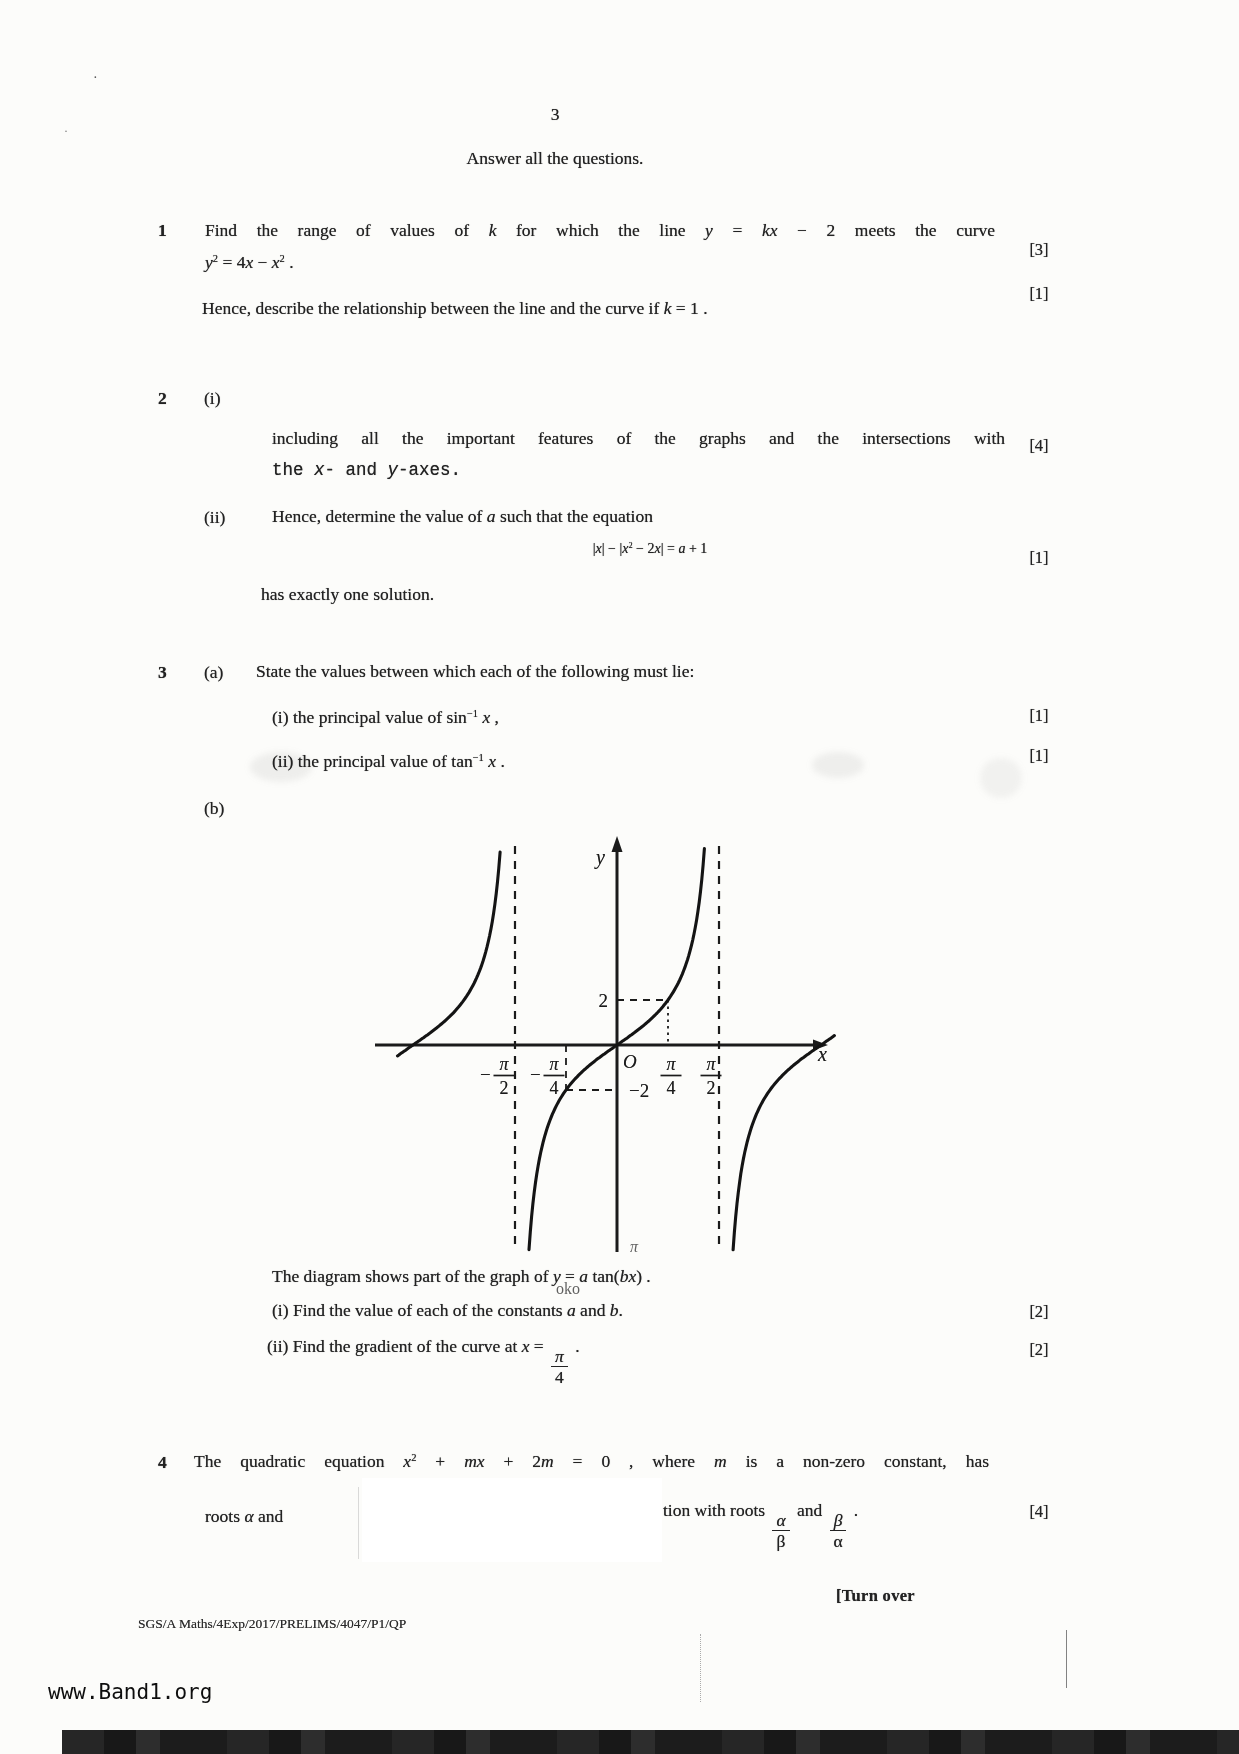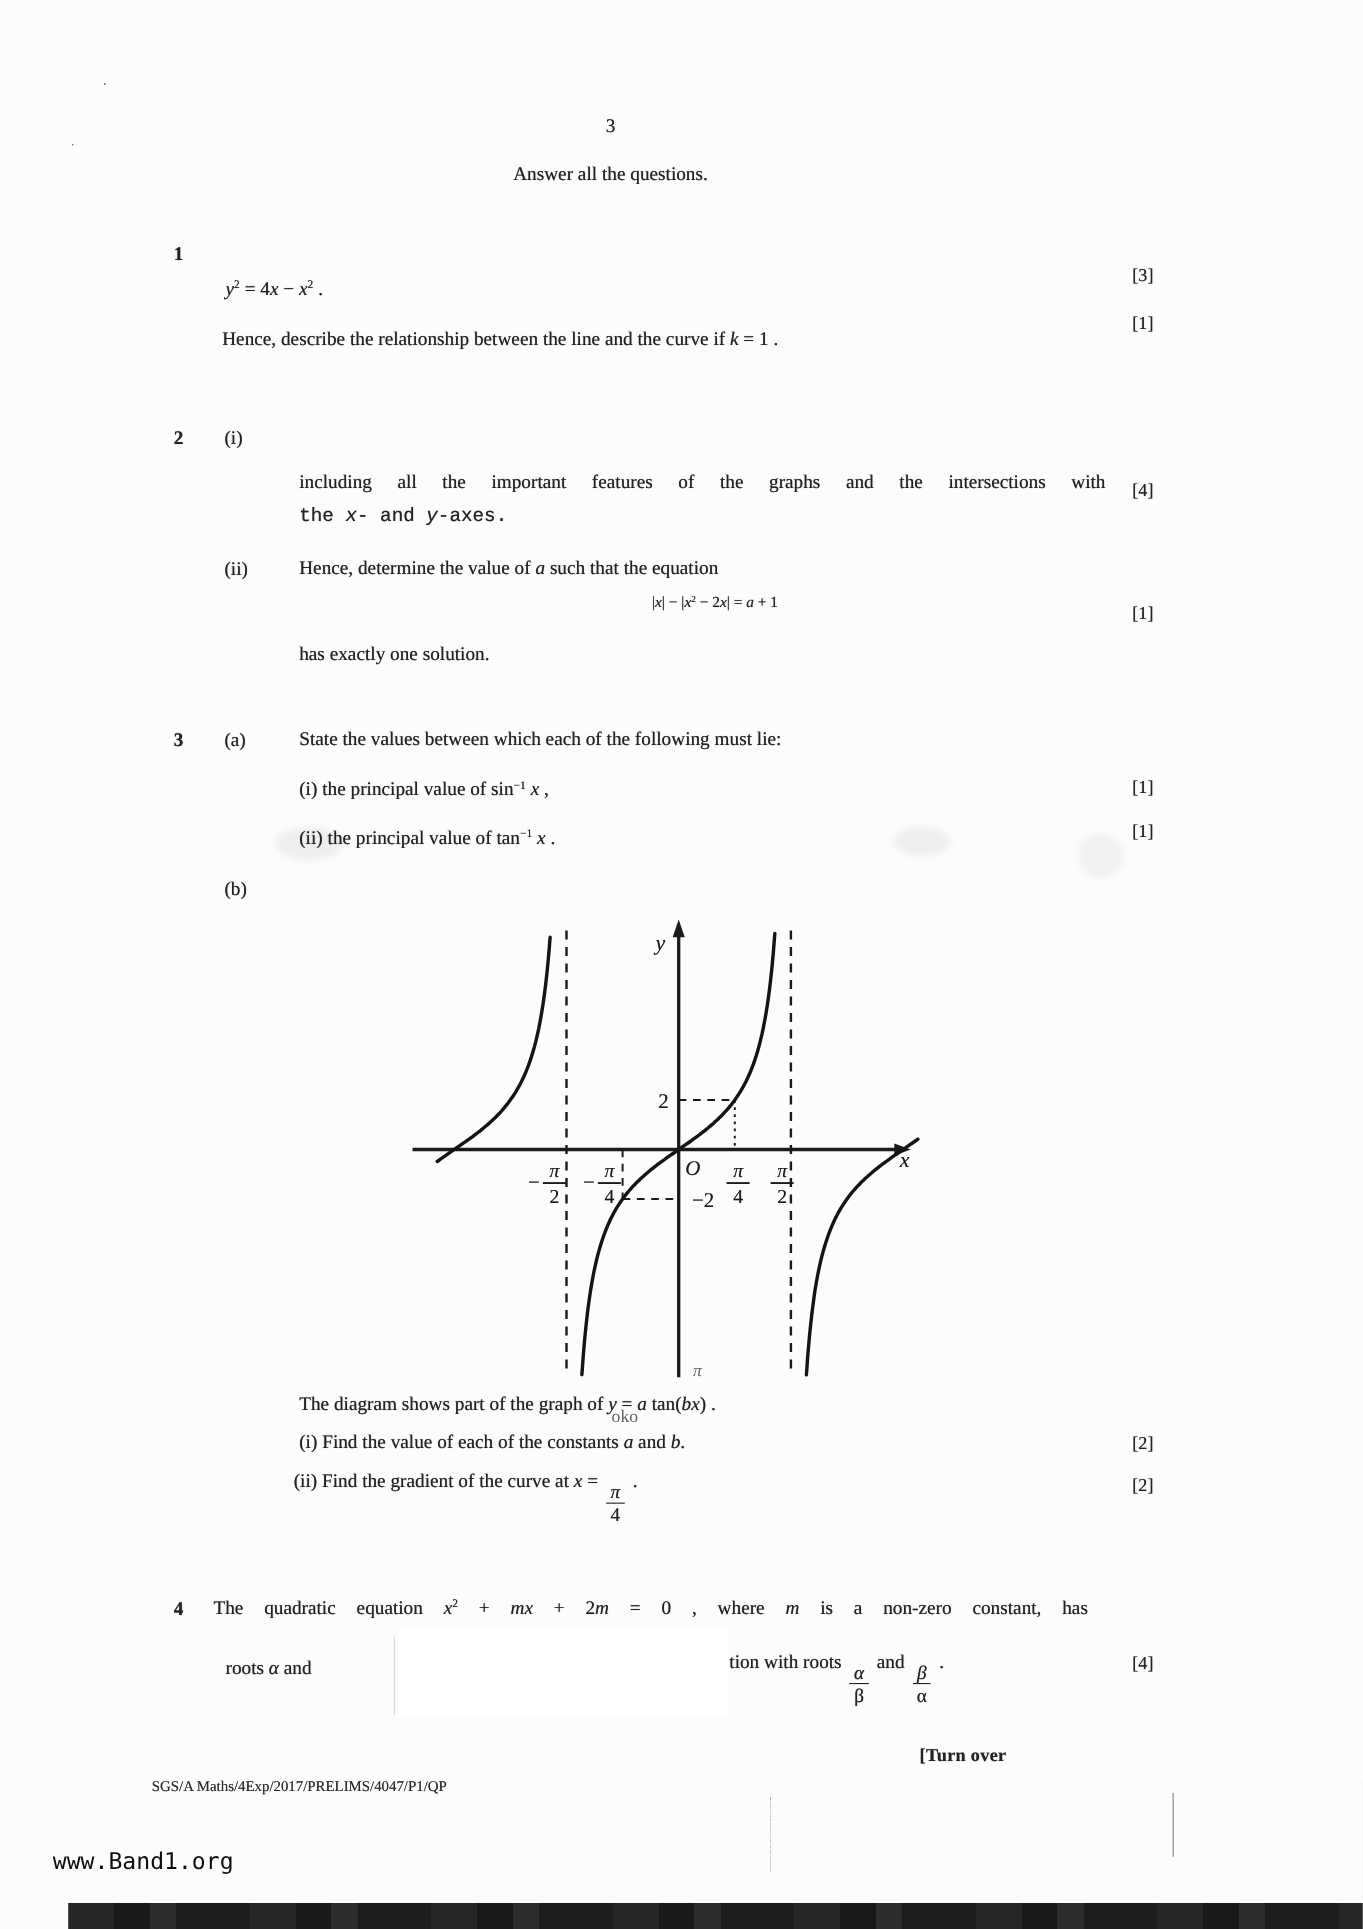--- a/index.html
+++ b/index.html
@@ -36,40 +36,41 @@
   <div class="smudge" style="left:250px;top:752px;width:62px;height:30px;background:rgba(120,120,120,.10);"></div>
   <div class="smudge" style="left:812px;top:752px;width:52px;height:26px;background:rgba(120,120,120,.10);"></div>
   <div class="smudge" style="left:980px;top:758px;width:42px;height:40px;background:rgba(120,120,120,.08);"></div>
   <div class="abs" style="left:93px;top:70px;font-size:14px;color:#555;">·</div>
   <div class="abs" style="left:64px;top:124px;font-size:12px;color:#777;">·</div>
 
   <div class="abs txt center" style="left:0;top:104px;width:1110px;">3</div>
   <div class="abs txt center" style="left:0;top:148px;width:1110px;">Answer all the questions.</div>
 
   <div class="abs qnum" style="left:158px;top:220px;">1</div>
+  <div class="abs txt just" style="left:205px;top:220px;width:790px;"><span>Find the range of values of </span><span class="v">k</span><span> for which the line </span><span class="v">y</span><span> = </span><span class="v">kx</span><span> − 2 meets the curve</span></div>
   <div class="abs txt" style="left:205px;top:252px;"><span class="v">y</span><span class="sup">2</span><span> = 4</span><span class="v">x</span><span> − </span><span class="v">x</span><span class="sup">2</span><span> .</span></div>
   <div class="abs txt" style="left:202px;top:298px;"><span>Hence, describe the relationship between the line and the curve if </span><span class="v">k</span><span> = 1 .</span></div>
   <div class="abs mark" style="left:1016px;top:240px;">[3]</div>
   <div class="abs mark" style="left:1016px;top:284px;">[1]</div>
 
   <div class="abs qnum" style="left:158px;top:388px;">2</div>
   <div class="abs sub" style="left:204px;top:388px;">(i)</div>
   <div class="abs txt just" style="left:272px;top:428px;width:733px;"><span>including all the important features of the graphs and the intersections with</span></div>
   <div class="abs txt" style="left:272px;top:460px;font-family:Liberation Mono, monospace;"><span>the </span><span class="v">x</span><span>- and </span><span class="v">y</span><span>-axes.</span></div>
   <div class="abs mark" style="left:1016px;top:436px;">[4]</div>
 
   <div class="abs sub" style="left:204px;top:507px;">(ii)</div>
   <div class="abs txt" style="left:272px;top:506px;"><span>Hence, determine the value of </span><span class="v">a</span><span> such that the equation</span></div>
   <div class="abs txt eq center" style="left:420px;top:540px;width:460px;"><span>|</span><span class="v">x</span><span>| − |</span><span class="v">x</span><span class="sup">2</span><span> − 2</span><span class="v">x</span><span>| = </span><span class="v">a</span><span> + 1</span></div>
-  <div class="abs txt" style="left:272px;top:584px;"><span>has exactly one solution.</span></div>
+  <div class="abs txt" style="left:261px;top:584px;"><span>has exactly one solution.</span></div>
   <div class="abs mark" style="left:1016px;top:548px;">[1]</div>
 
   <div class="abs qnum" style="left:158px;top:662px;">3</div>
   <div class="abs sub" style="left:204px;top:662px;">(a)</div>
-  <div class="abs txt" style="left:272px;top:661px;width:615px;"><span>State the values between which each of the following must lie:</span></div>
+  <div class="abs txt" style="left:256px;top:661px;width:615px;"><span>State the values between which each of the following must lie:</span></div>
   <div class="abs txt" style="left:272px;top:707px;"><span>(i)  the principal value of sin</span><span class="sup">−1</span><span> </span><span class="v">x</span><span> ,</span></div>
   <div class="abs txt" style="left:272px;top:751px;"><span>(ii) the principal value of tan</span><span class="sup">−1</span><span> </span><span class="v">x</span><span> .</span></div>
   <div class="abs mark" style="left:1016px;top:706px;">[1]</div>
   <div class="abs mark" style="left:1016px;top:746px;">[1]</div>
 
   <div class="abs sub" style="left:204px;top:798px;">(b)</div>
 
   <svg class="abs" style="left:330px;top:780px;" width="580" height="490" viewBox="0 0 580 490">
       <line x1="184.99224800000002" y1="66" x2="184.99224800000002" y2="468" stroke="#1b1b1b" stroke-width="2.2" stroke-dasharray="8 7"></line>
       <line x1="389.007752" y1="66" x2="389.007752" y2="468" stroke="#1b1b1b" stroke-width="2.2" stroke-dasharray="8 7"></line>

